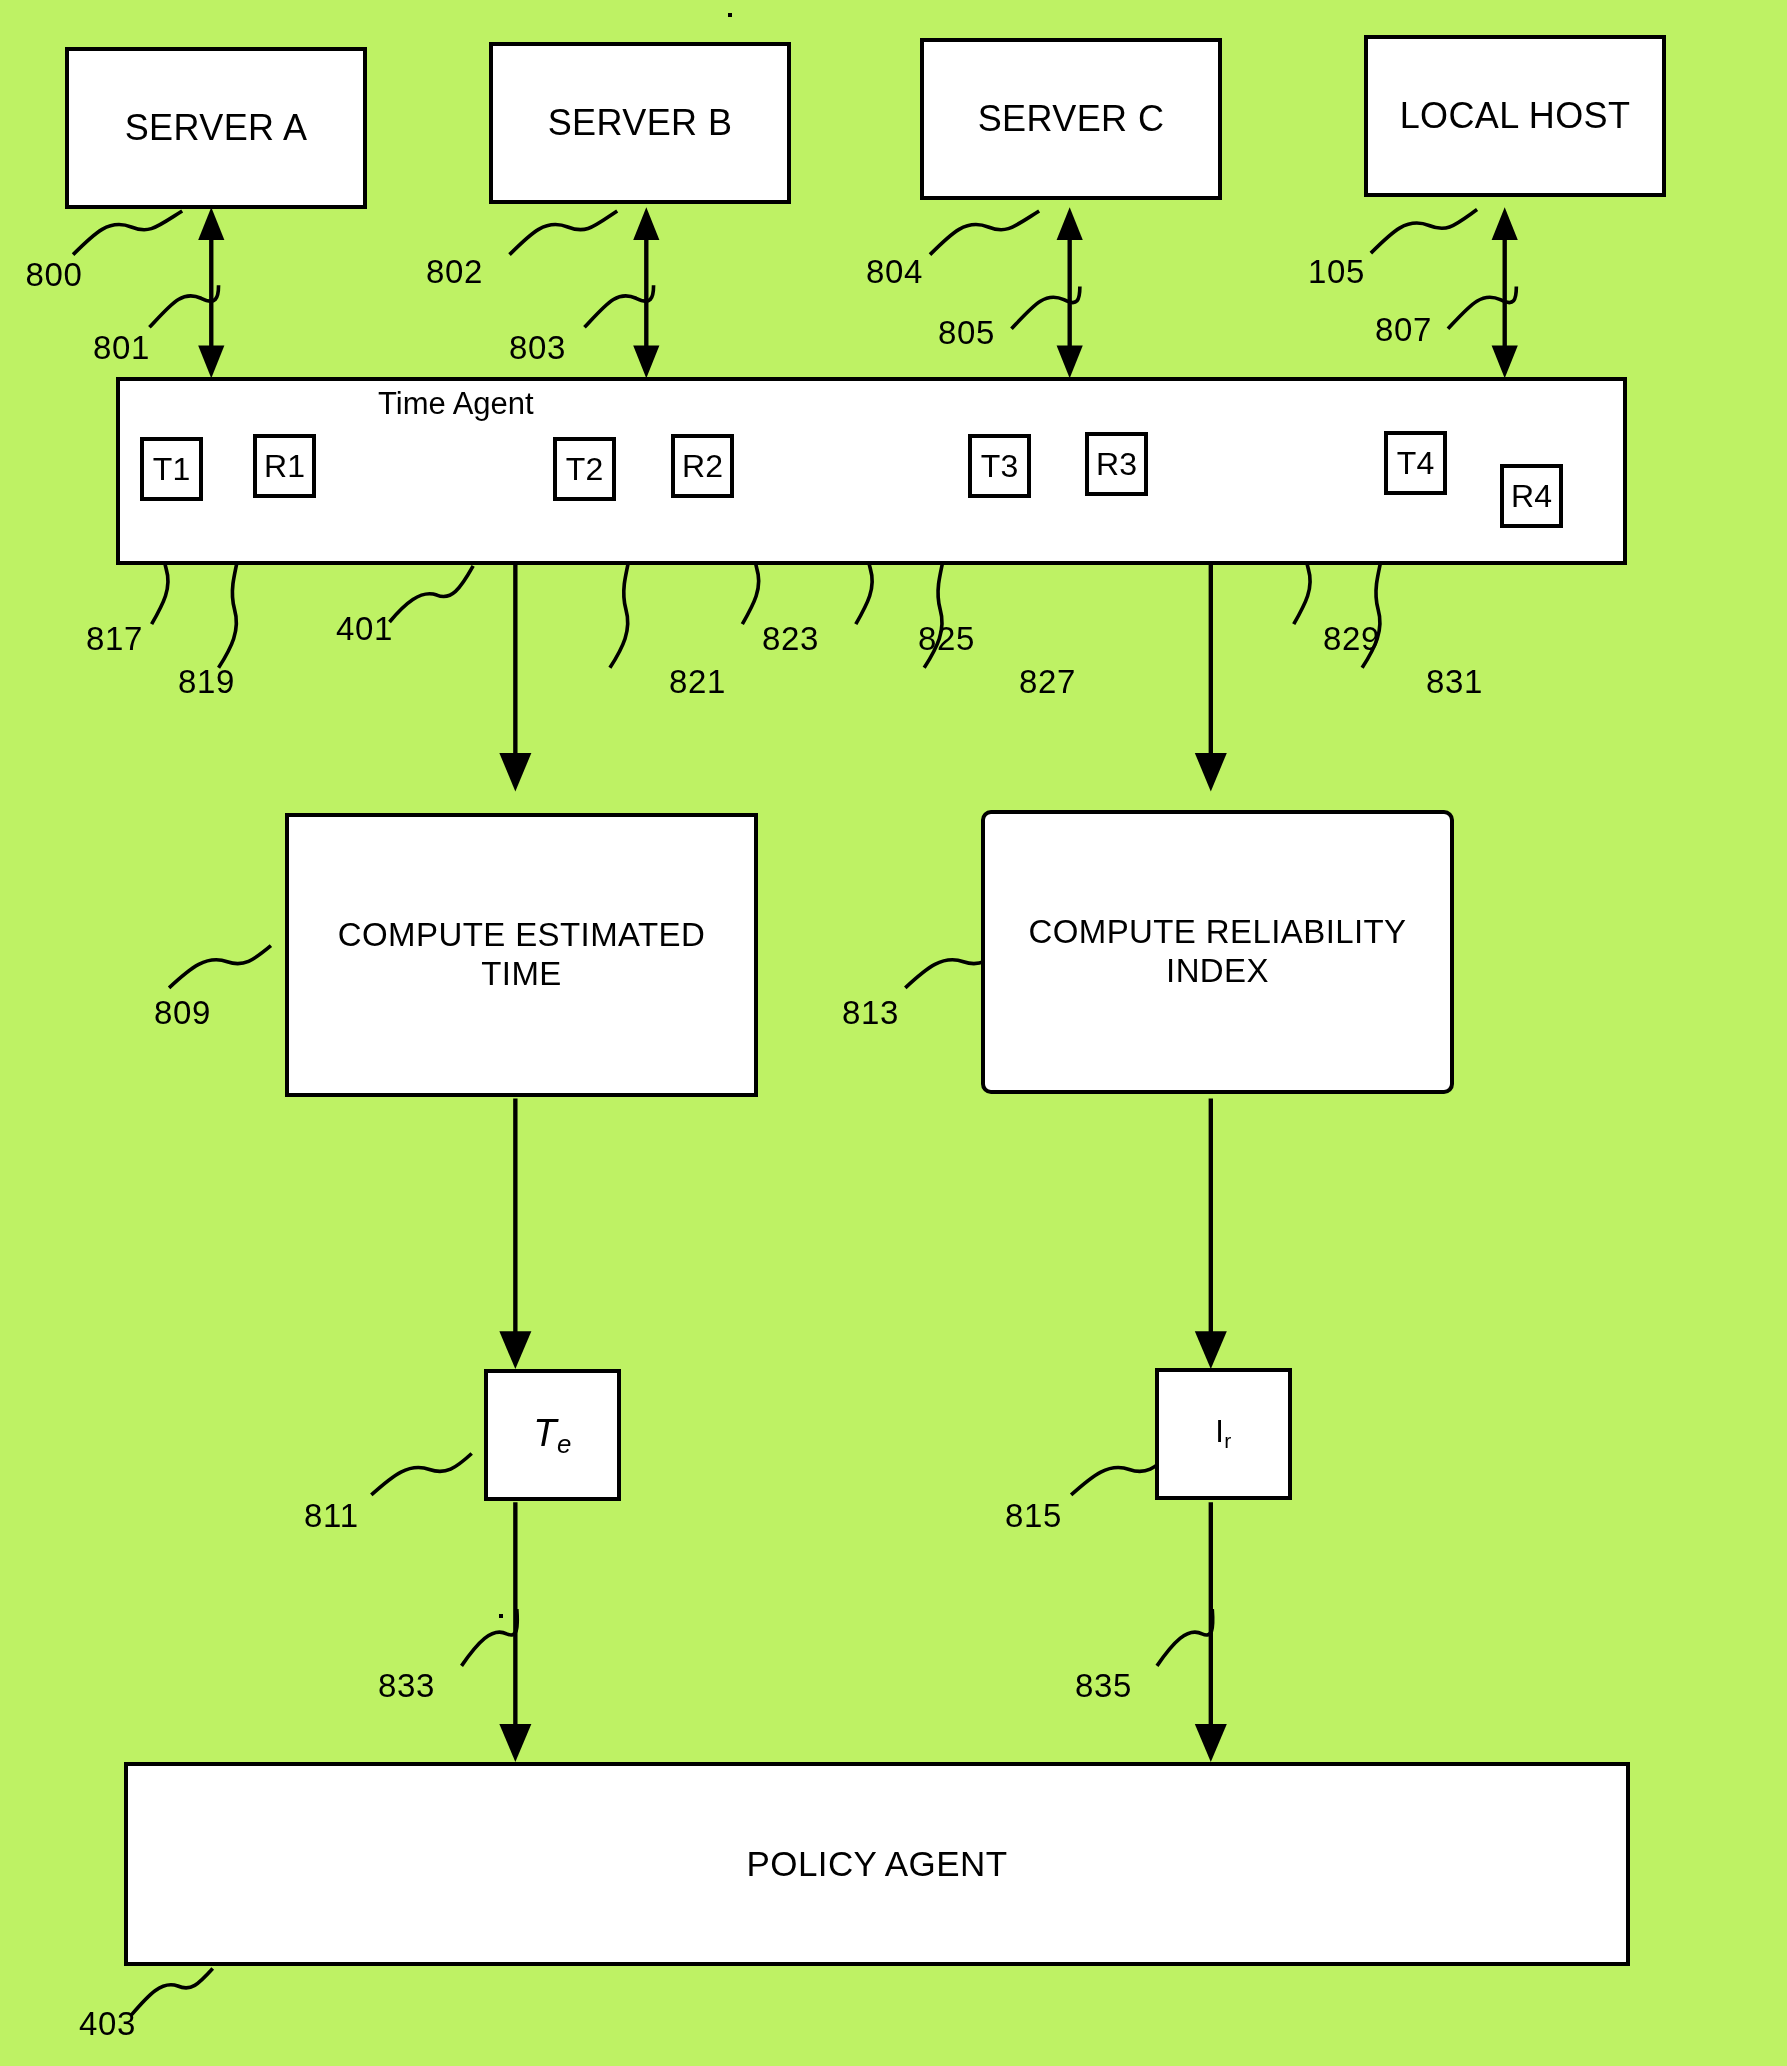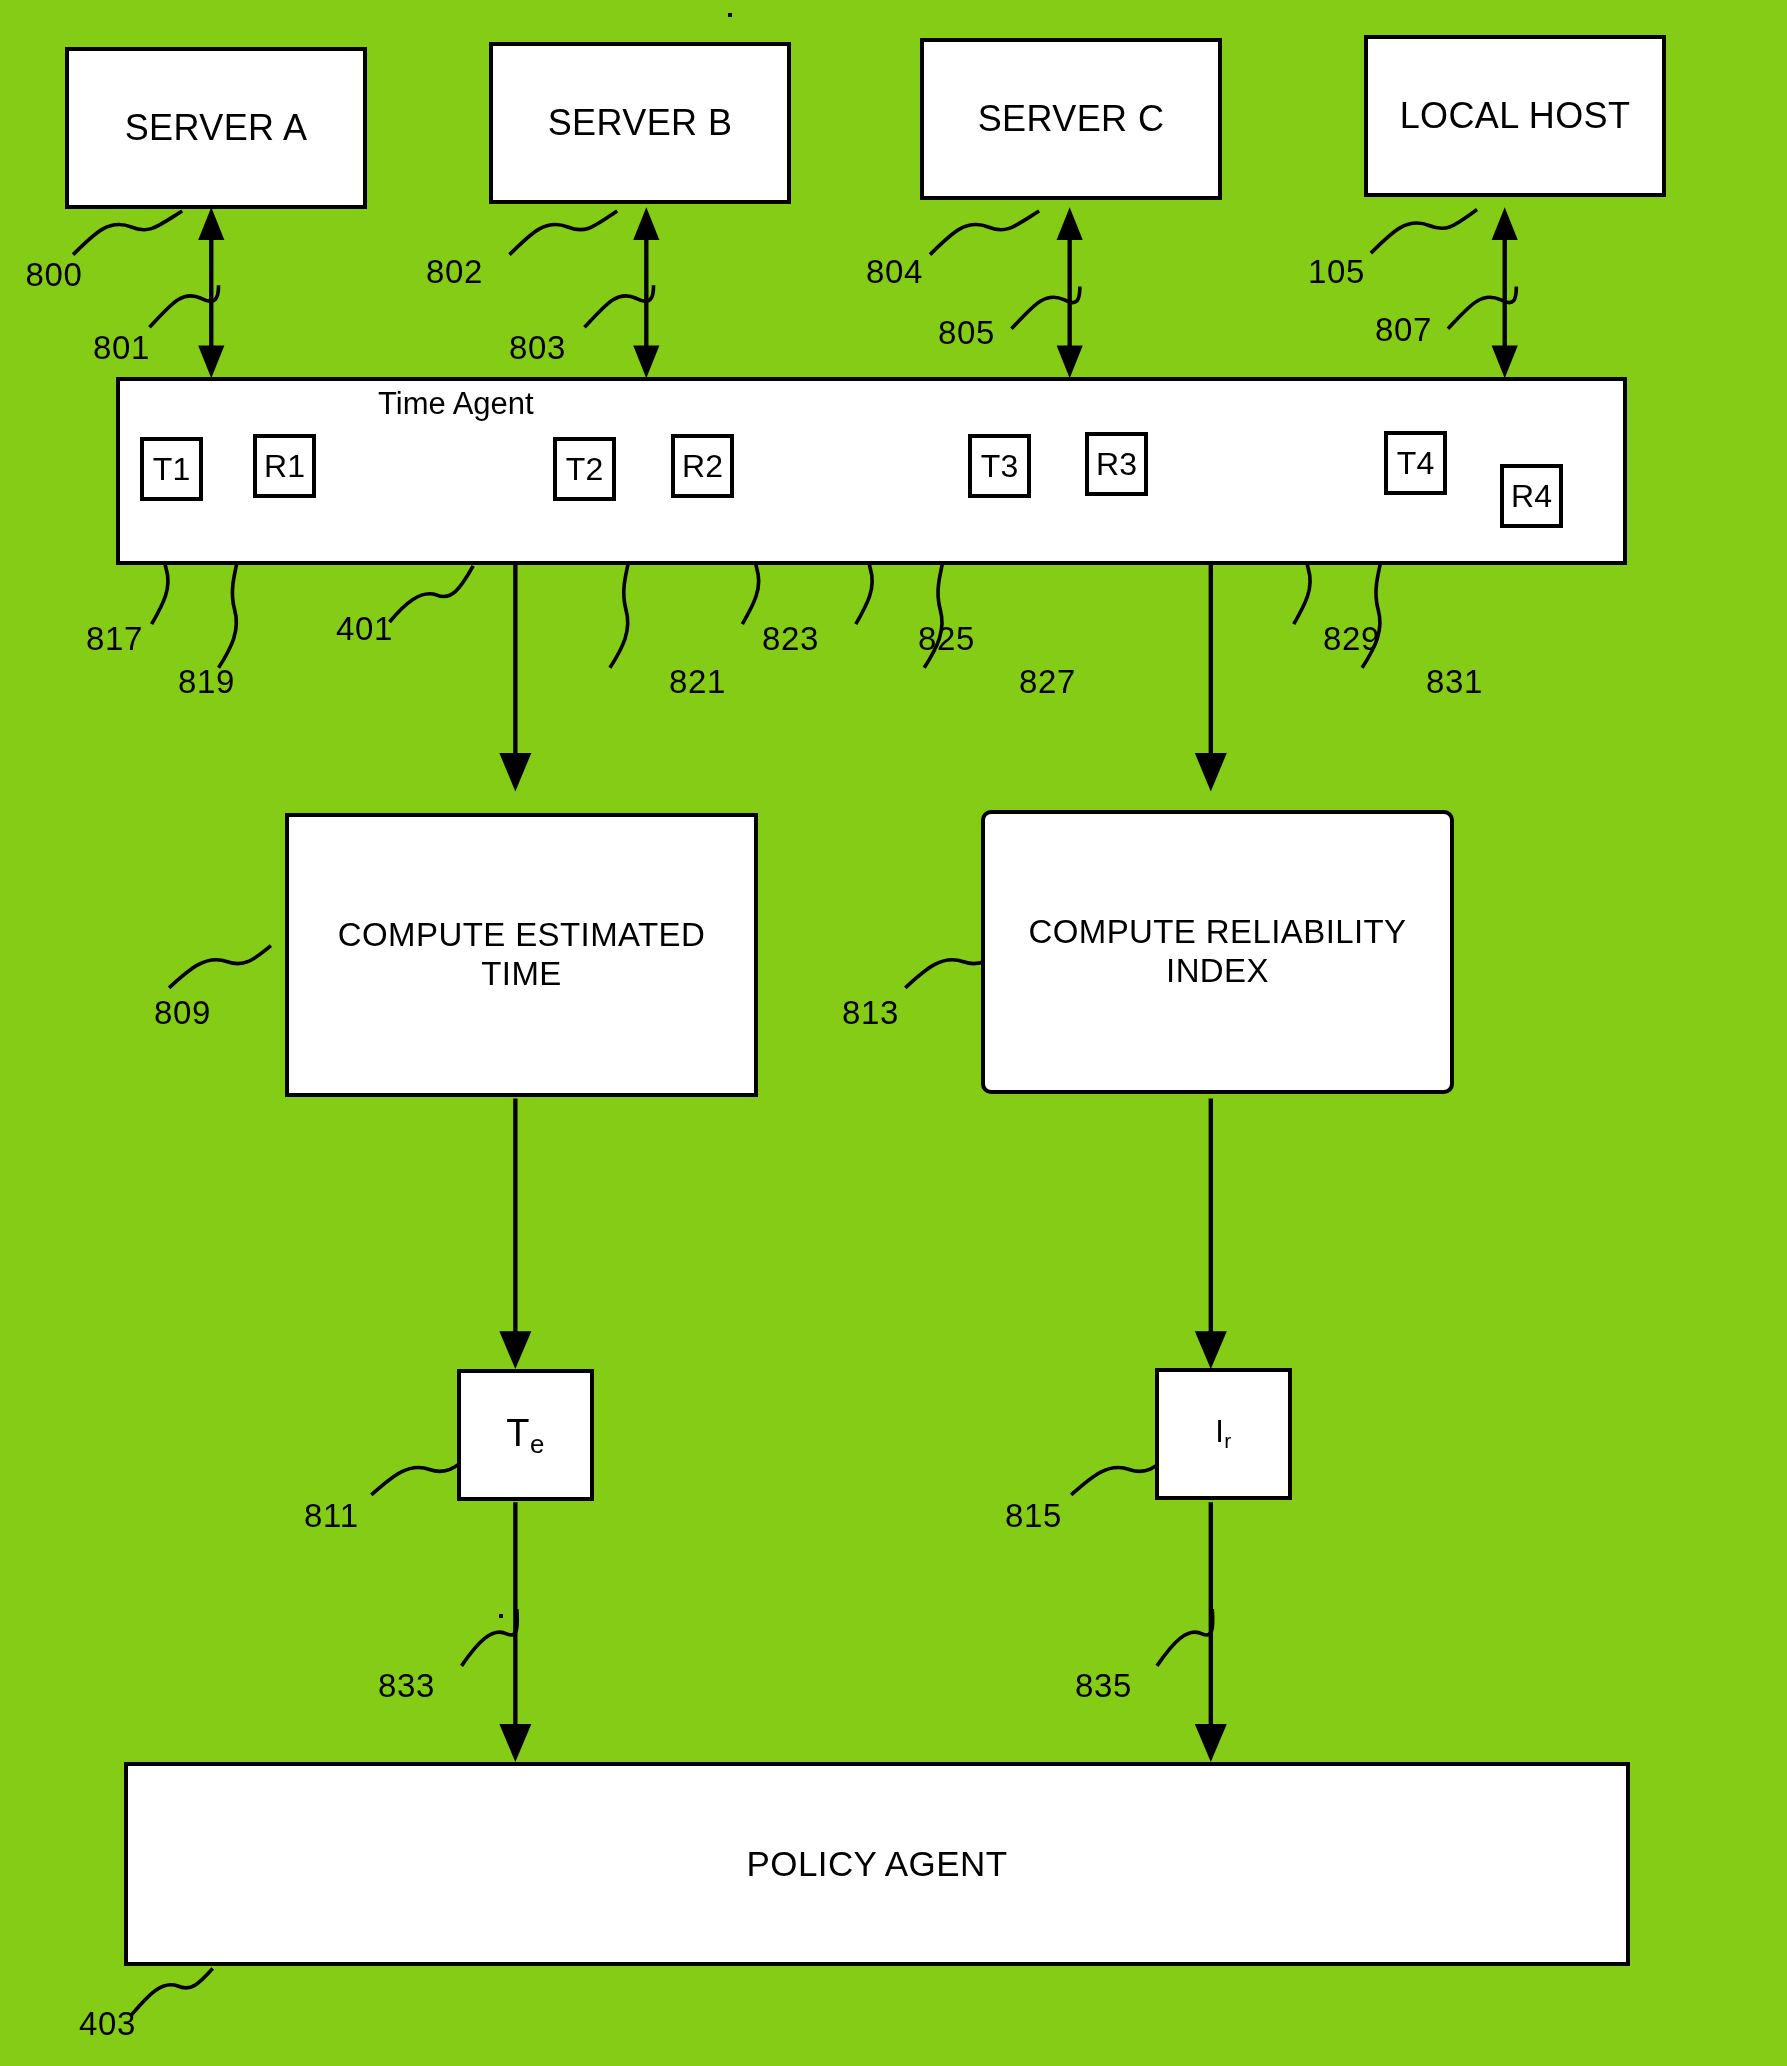--- a/index.html
+++ b/index.html
@@ -9,21 +9,21 @@
     background: #ffffff;
   }
   body {
     font-family: "Liberation Sans", sans-serif;
     color: #000000;
   }
   #figure {
     position: relative;
     width: 1788px;
     height: 2066px;
-    background: #84cc16;
+    background: #bef264;
     overflow: hidden;
   }
   
   .box {
     position: absolute;
     box-sizing: border-box;
     border: 4.4px solid #000;
     background: #fff;
     display: flex;
     align-items: center;
@@ -265,21 +265,21 @@
   <div class="box compute-box" style="left:981px; top:810px; width:473px; height:284px;border-radius:10px;">
     <span class="node-label">
       <span>COMPUTE RELIABILITY</span><br>
       <span>INDEX</span>
     </span>
   </div>
 
   <div class="ref" style="left:154px;  top:994px;">809</div>
   <div class="ref" style="left:842px; top:994px;">813</div>
 
-  <div class="box small-var-box" style="left:457px; top:1369px; width:137px; height:132px;">
+  <div class="box small-var-box" style="left:484px; top:1369px; width:137px; height:132px;font-style:italic;">
     <span class="node-label" style="font-size:38px;">
       <span>T</span><sub>e</sub>
     </span>
   </div>
 
   <div class="box small-var-box" style="left:1155px; top:1368px; width:137px; height:132px;">
     <span class="node-label" style="font-size:31px;">
       <span>I</span><sub>r</sub>
     </span>
   </div>

